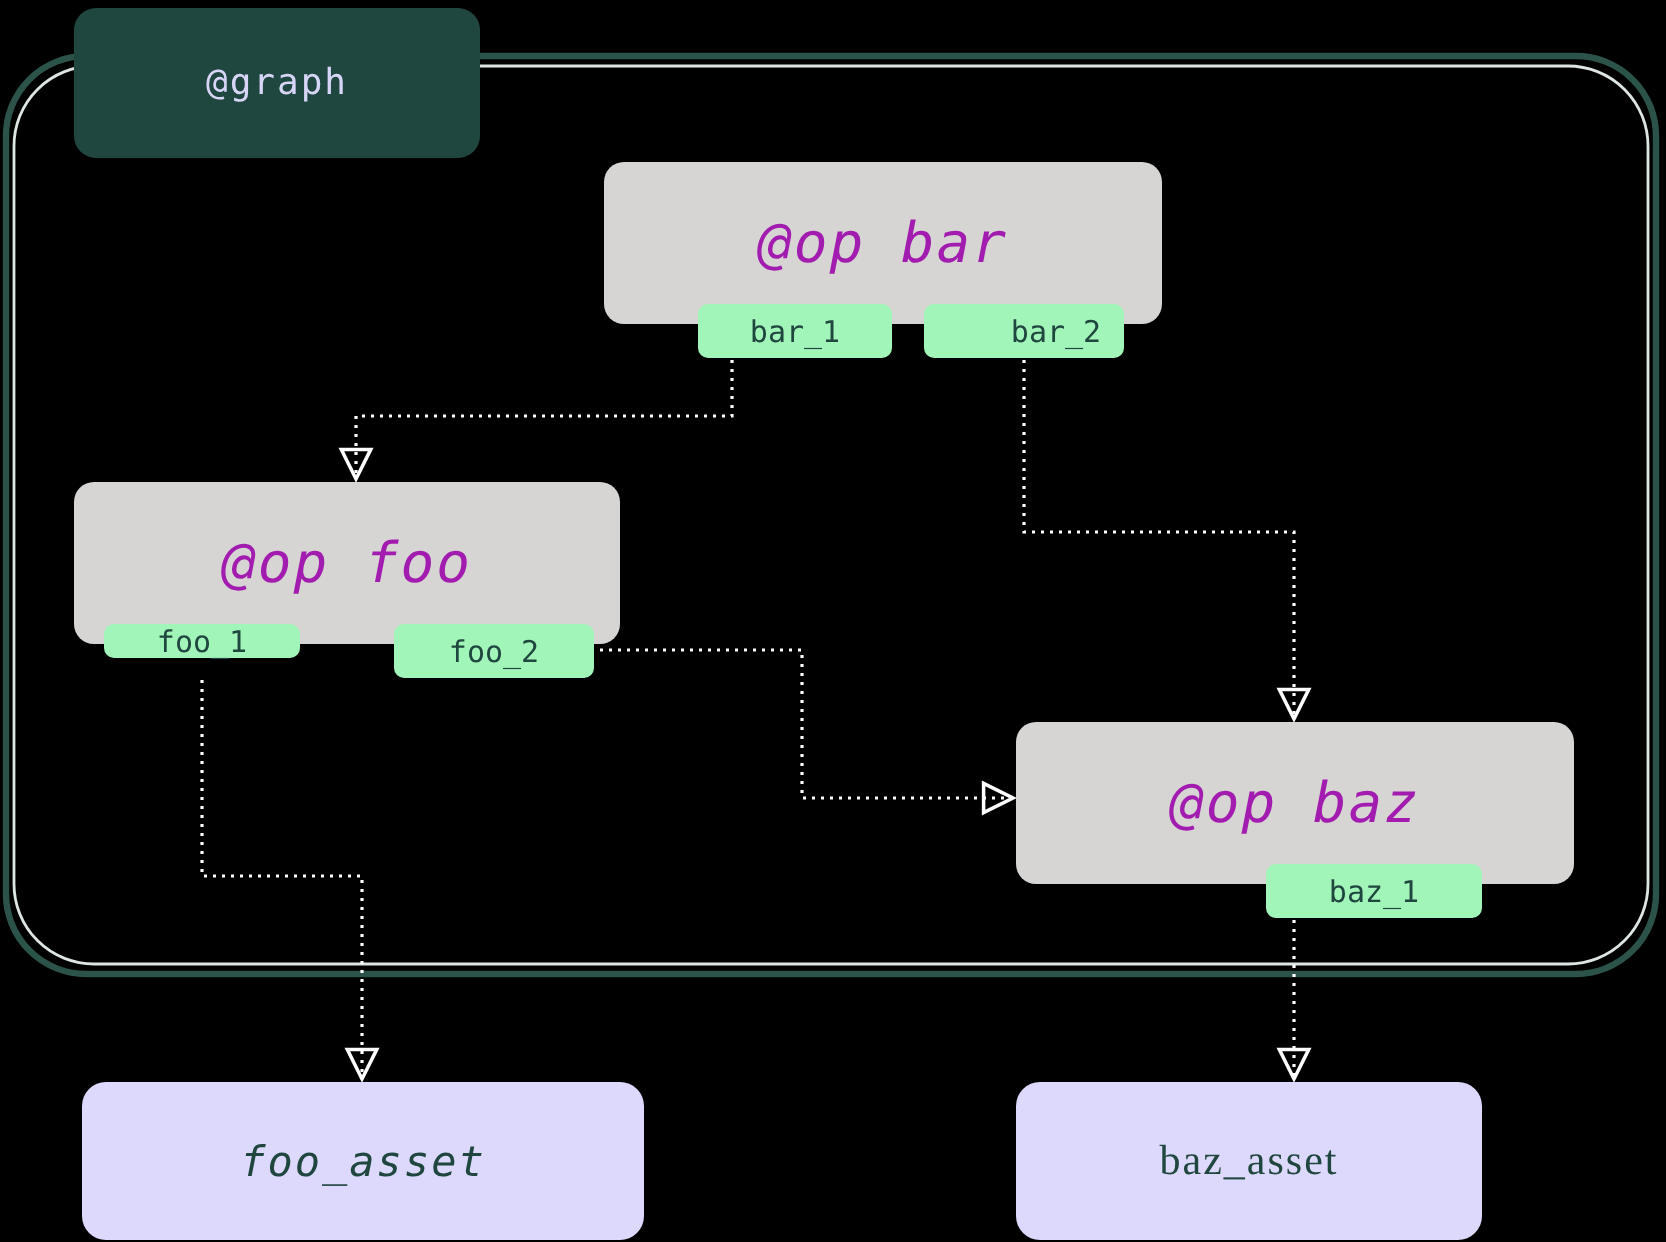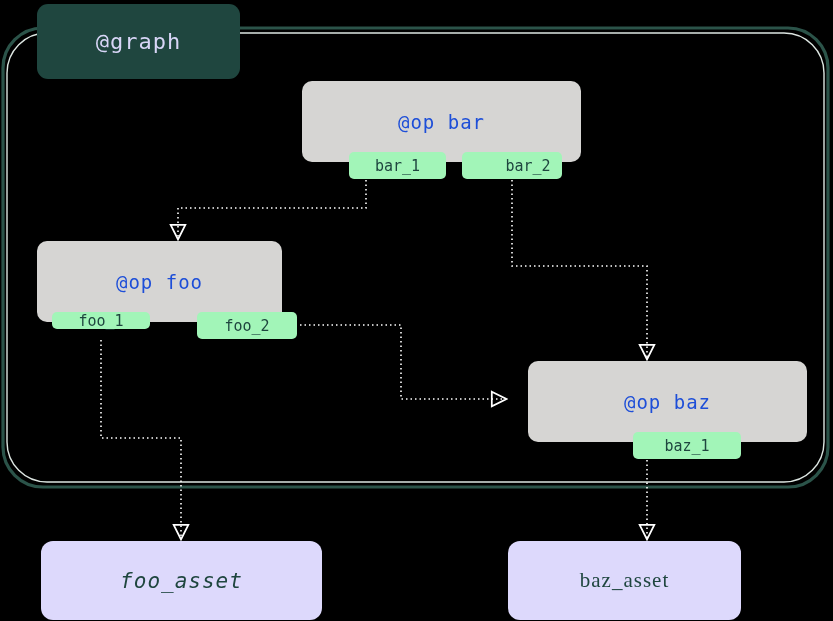--- a/index.html
+++ b/index.html
@@ -11,42 +11,42 @@
   #edges{position:absolute;left:0;top:0;width:833px;height:621px;}
 
   .node{
     position:absolute;box-sizing:border-box;
     display:flex;align-items:center;justify-content:center;
     border-radius:10px;
     font-family:"DejaVu Sans Mono","Liberation Mono",monospace;
     white-space:nowrap;
   }
   .op-node{
-    background:#d6d5d3;color:#1d4ed8;
-    font-size:19px;letter-spacing:1px;
+    background:#d6d5d3;color:#a21caf;
+    font-size:28px;letter-spacing:1px;font-style:italic;
   }
   .asset-node{
     background:#ddd9fc;color:#1f463f;
     font-size:21px;letter-spacing:1px;
     border-radius:12px;
   }
   .port{
     position:absolute;box-sizing:border-box;
     display:flex;align-items:center;justify-content:center;
     background:#a2f5b8;color:#1f463f;
     font-size:15px;border-radius:5px;
     font-family:"DejaVu Sans Mono","Liberation Mono",monospace;
     white-space:nowrap;
     z-index:4;
   }
   .graph-label{
     position:absolute;box-sizing:border-box;
     display:flex;align-items:center;justify-content:center;
     background:#1f463f;color:#d8d6f7;
-    font-size:22px;letter-spacing:1px;
+    font-size:18px;letter-spacing:1px;
     border-radius:11px;
     font-family:"DejaVu Sans Mono","Liberation Mono",monospace;
     z-index:6;
   }
 </style>
 </head>
 <body>
 
 <div id="stage">
 
@@ -76,30 +76,30 @@
   <div id="node-layer">
       <div class="node op-node" style="left: 302px; top: 81px; width: 279px; height: 81px;">
         <span>@op bar</span>
       </div>
       <div class="port" style="left: 318px; top: 152px; width: 97px; height: 27px; margin-left: 31px;">
         <span>bar_1</span>
       </div>
       <div class="port" style="left: 462px; top: 152px; width: 100px; height: 27px; padding-left: 32px;">
         <span>bar_2</span>
       </div>
-      <div class="node op-node" style="left: 37px; top: 241px; width: 245px; height: 81px;">
+      <div class="node op-node" style="left: 37px; top: 241px; width: 273px; height: 81px;">
         <span>@op foo</span>
       </div>
       <div class="port" style="left: 52px; top: 312px; width: 98px; height: 17px;">
         <span>foo_1</span>
       </div>
       <div class="port" style="left: 197px; top: 312px; width: 100px; height: 27px; align-items: center;">
         <span>foo_2</span>
       </div>
-      <div class="node op-node" style="left: 528px; top: 361px; width: 279px; height: 81px;">
+      <div class="node op-node" style="left: 508px; top: 361px; width: 279px; height: 81px;">
         <span>@op baz</span>
       </div>
       <div class="port" style="left: 597px; top: 432px; width: 108px; height: 27px; margin-left: 36px;">
         <span>baz_1</span>
       </div>
       <div class="node asset-node" style="left: 41px; top: 541px; width: 281px; height: 79px; font-style: italic;">
         <span>foo_asset</span>
       </div>
       <div class="node asset-node" style="left: 508px; top: 541px; width: 233px; height: 79px; font-family: Liberation Serif, serif;">
         <span>baz_asset</span>

